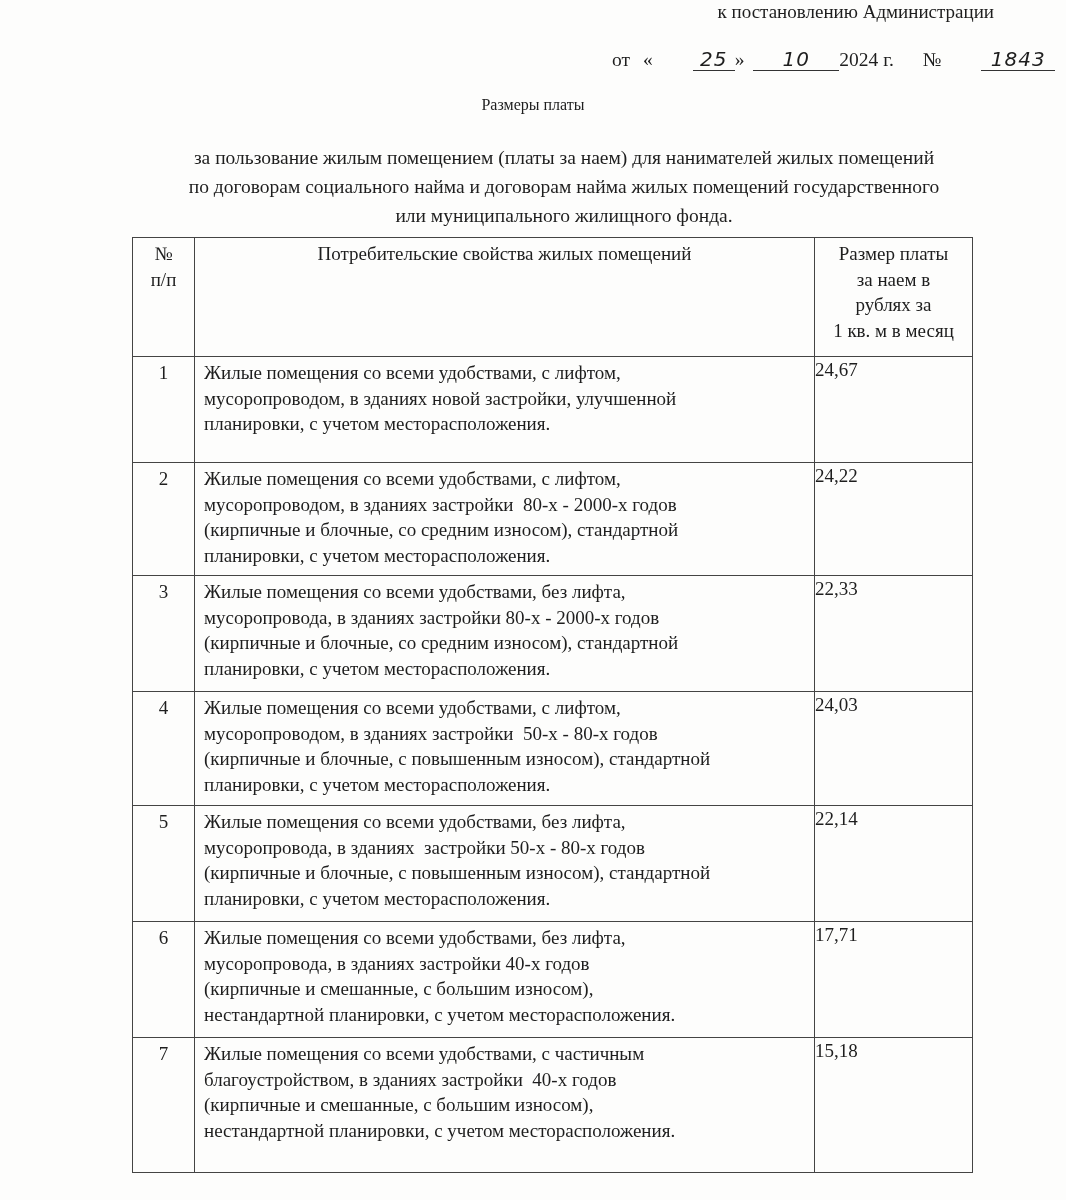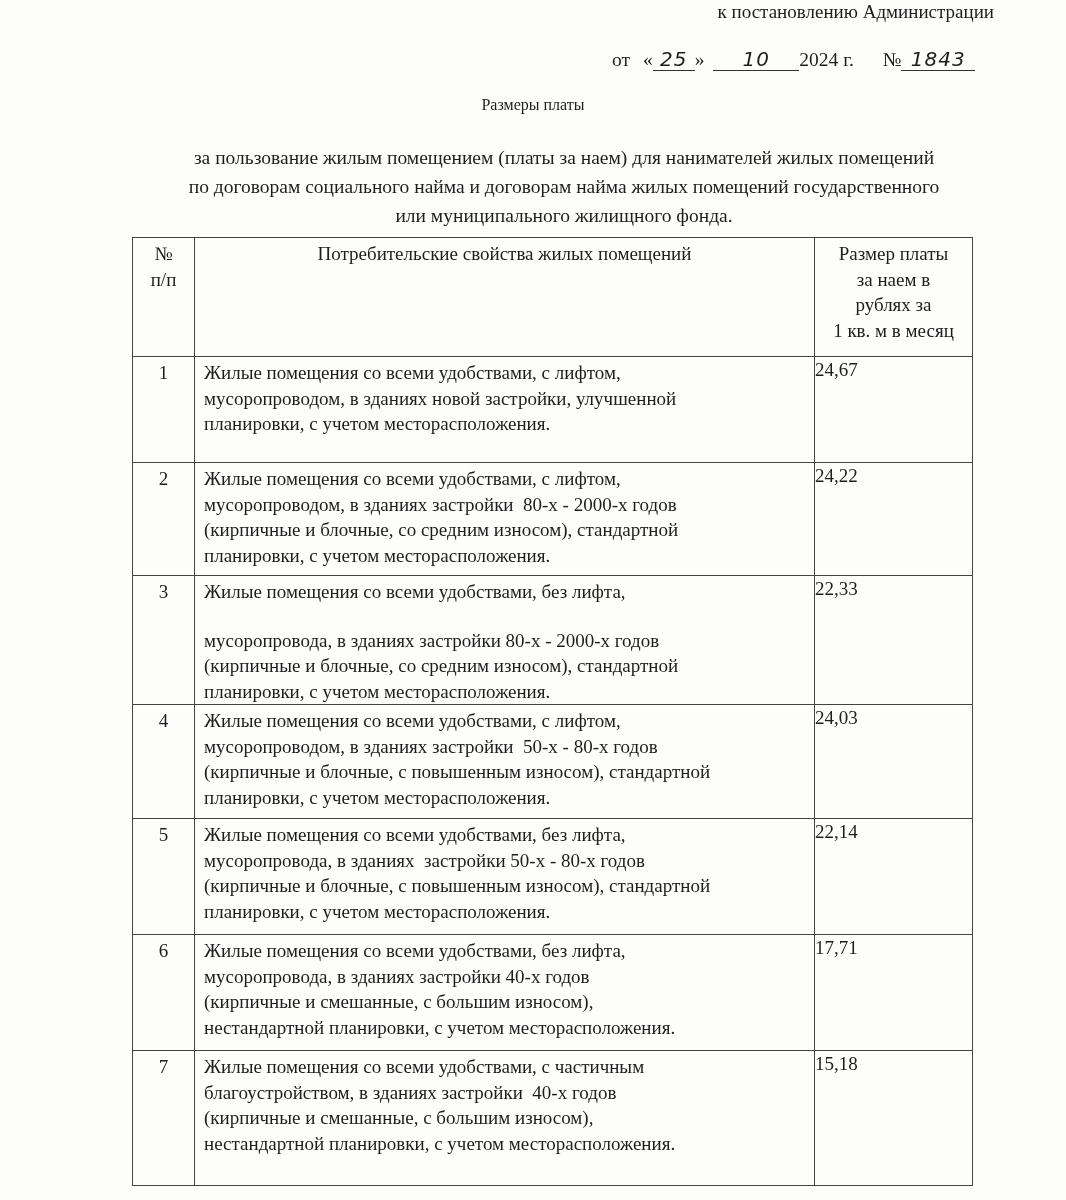--- a/index.html
+++ b/index.html
@@ -4,21 +4,21 @@
 <style>
   html, body { margin: 0; padding: 0; }
   body {
     width: 1066px; height: 1200px; background: #fdfdfc; position: relative; overflow: hidden;
     font-family: "Liberation Serif", "DejaVu Serif", serif; color: #1e1e1e;
   }
   .header-block { position: absolute; right: 72px; top: 0; text-align: right; font-size: 19px; line-height: 24px; }
   .header-line { display: block; white-space: nowrap; }
   .date-line { position: absolute; left: 612px; top: 48px; font-size: 19.5px; white-space: nowrap; }
   .hand { font-family: "DejaVu Sans", sans-serif; font-style: italic; font-size: 20px; letter-spacing: 1px; }
-  .ul { display: inline-block; border-bottom: 1.5px solid #333; text-align: center; line-height: 22px; }
+  .ul { display: inline-block; border-bottom: 1.5px solid #333; text-align: center; line-height: 22px; margin-left: 40px; }
   .title { position: absolute; left: 0; width: 1066px; top: 96px; text-align: center; font-size: 16px; }
   .subtitle { position: absolute; left: 0; width: 1128px; top: 143px; text-align: center; font-size: 19.5px; line-height: 29px; }
   table.fees {
     position: absolute; left: 132px; top: 237px; width: 841px; border-collapse: collapse;
     font-size: 19px; line-height: 25.5px;
   }
   table.fees td, table.fees th { border: 1.5px solid #444; vertical-align: top; font-weight: normal; padding: 0; }
   .c-num { width: 61px; text-align: center; }
   .c-desc { width: 610px; text-align: left; padding-left: 9px !important; }
   .c-price { }
@@ -83,21 +83,21 @@
           <div style="white-space: pre;">мусоропроводом, в зданиях застройки  80-х - 2000-х годов</div>
           <div style="white-space: pre;">(кирпичные и блочные, со средним износом), стандартной</div>
           <div style="white-space: pre;">планировки, с учетом месторасположения.</div>
         </td>
         <td class="c-price">24,22</td>
       </tr>
       <tr style="height: 116px;">
         <td class="c-num">3</td>
         <td class="c-desc">
           <div style="white-space: pre;">Жилые помещения со всеми удобствами, без лифта,</div>
-          <div style="white-space: pre; margin-top: 23px;">мусоропровода, в зданиях застройки 80-х - 2000-х годов</div>
+          <div style="white-space: pre;">мусоропровода, в зданиях застройки 80-х - 2000-х годов</div>
           <div style="white-space: pre;">(кирпичные и блочные, со средним износом), стандартной</div>
           <div style="white-space: pre;">планировки, с учетом месторасположения.</div>
         </td>
         <td class="c-price">22,33</td>
       </tr>
       <tr style="height: 114px;">
         <td class="c-num">4</td>
         <td class="c-desc">
           <div style="white-space: pre;">Жилые помещения со всеми удобствами, с лифтом,</div>
           <div style="white-space: pre;">мусоропроводом, в зданиях застройки  50-х - 80-х годов</div>

